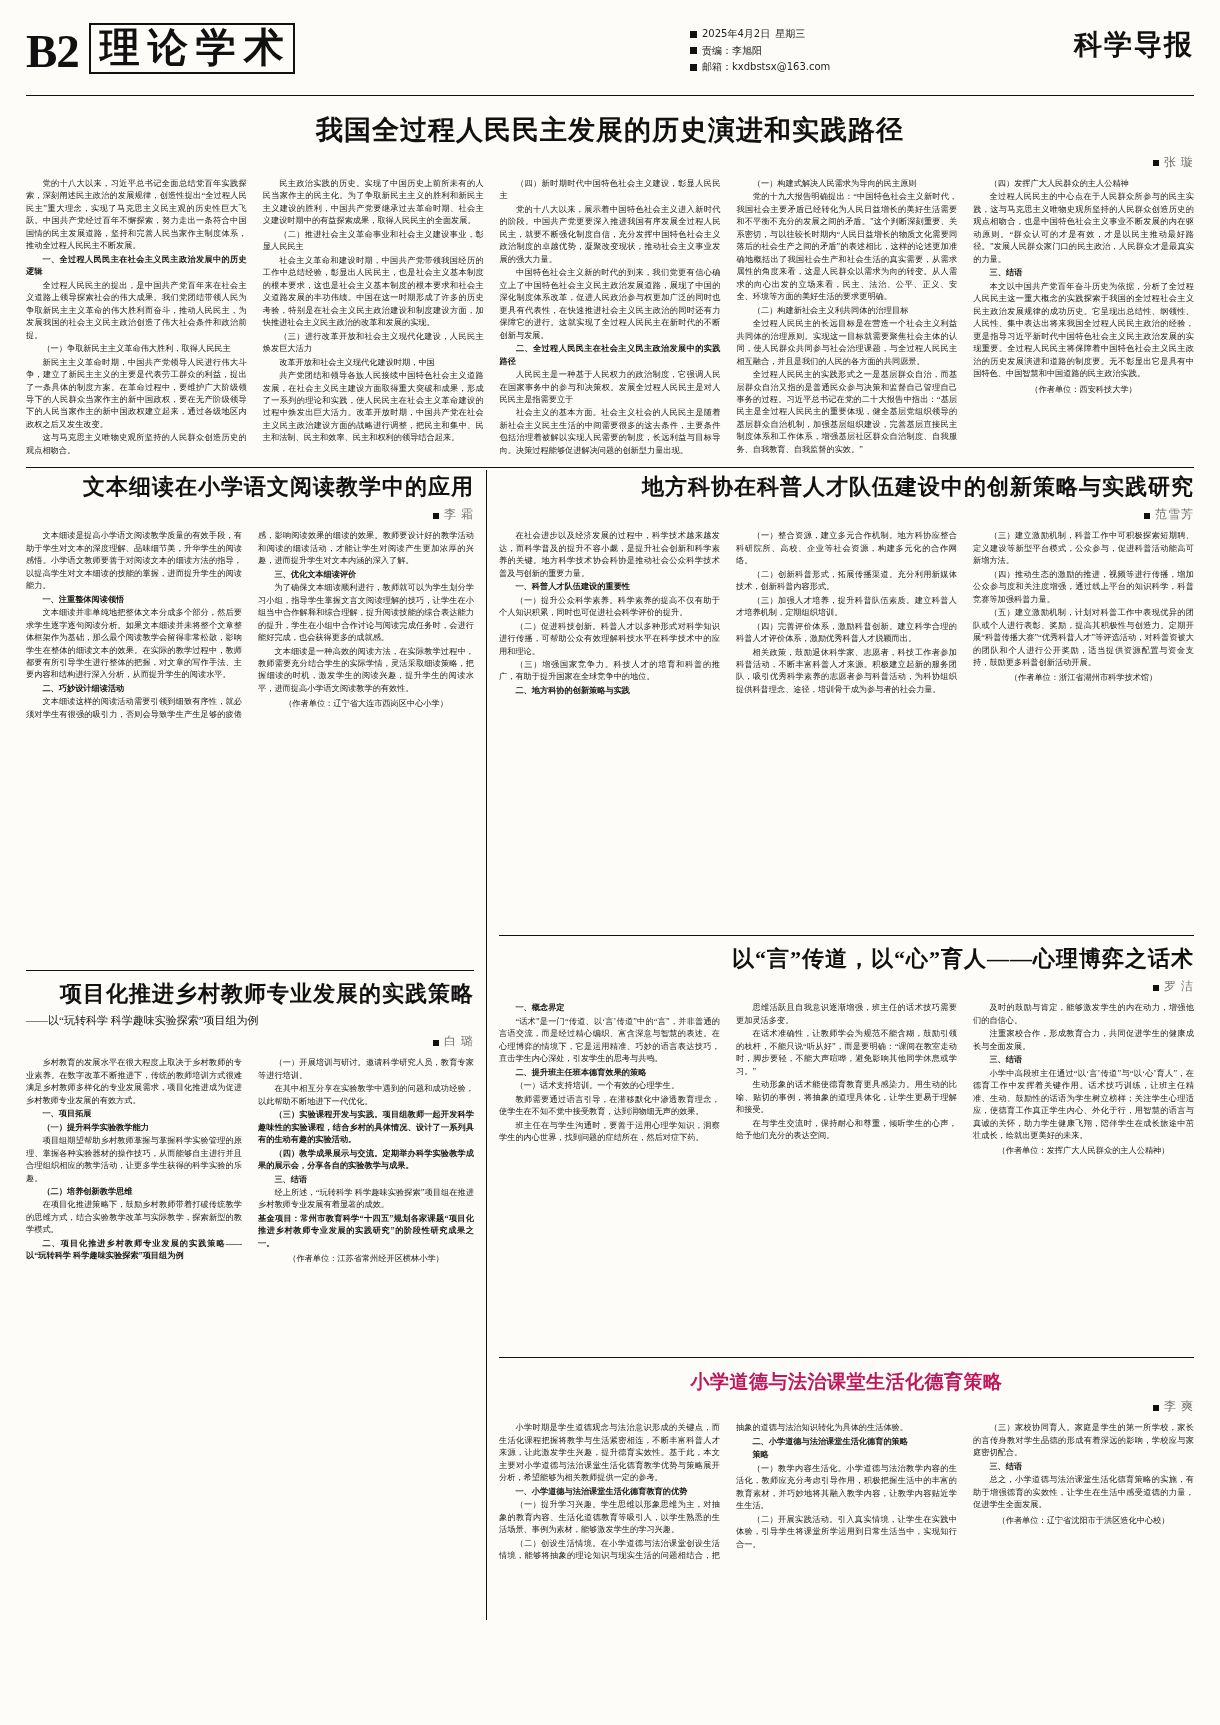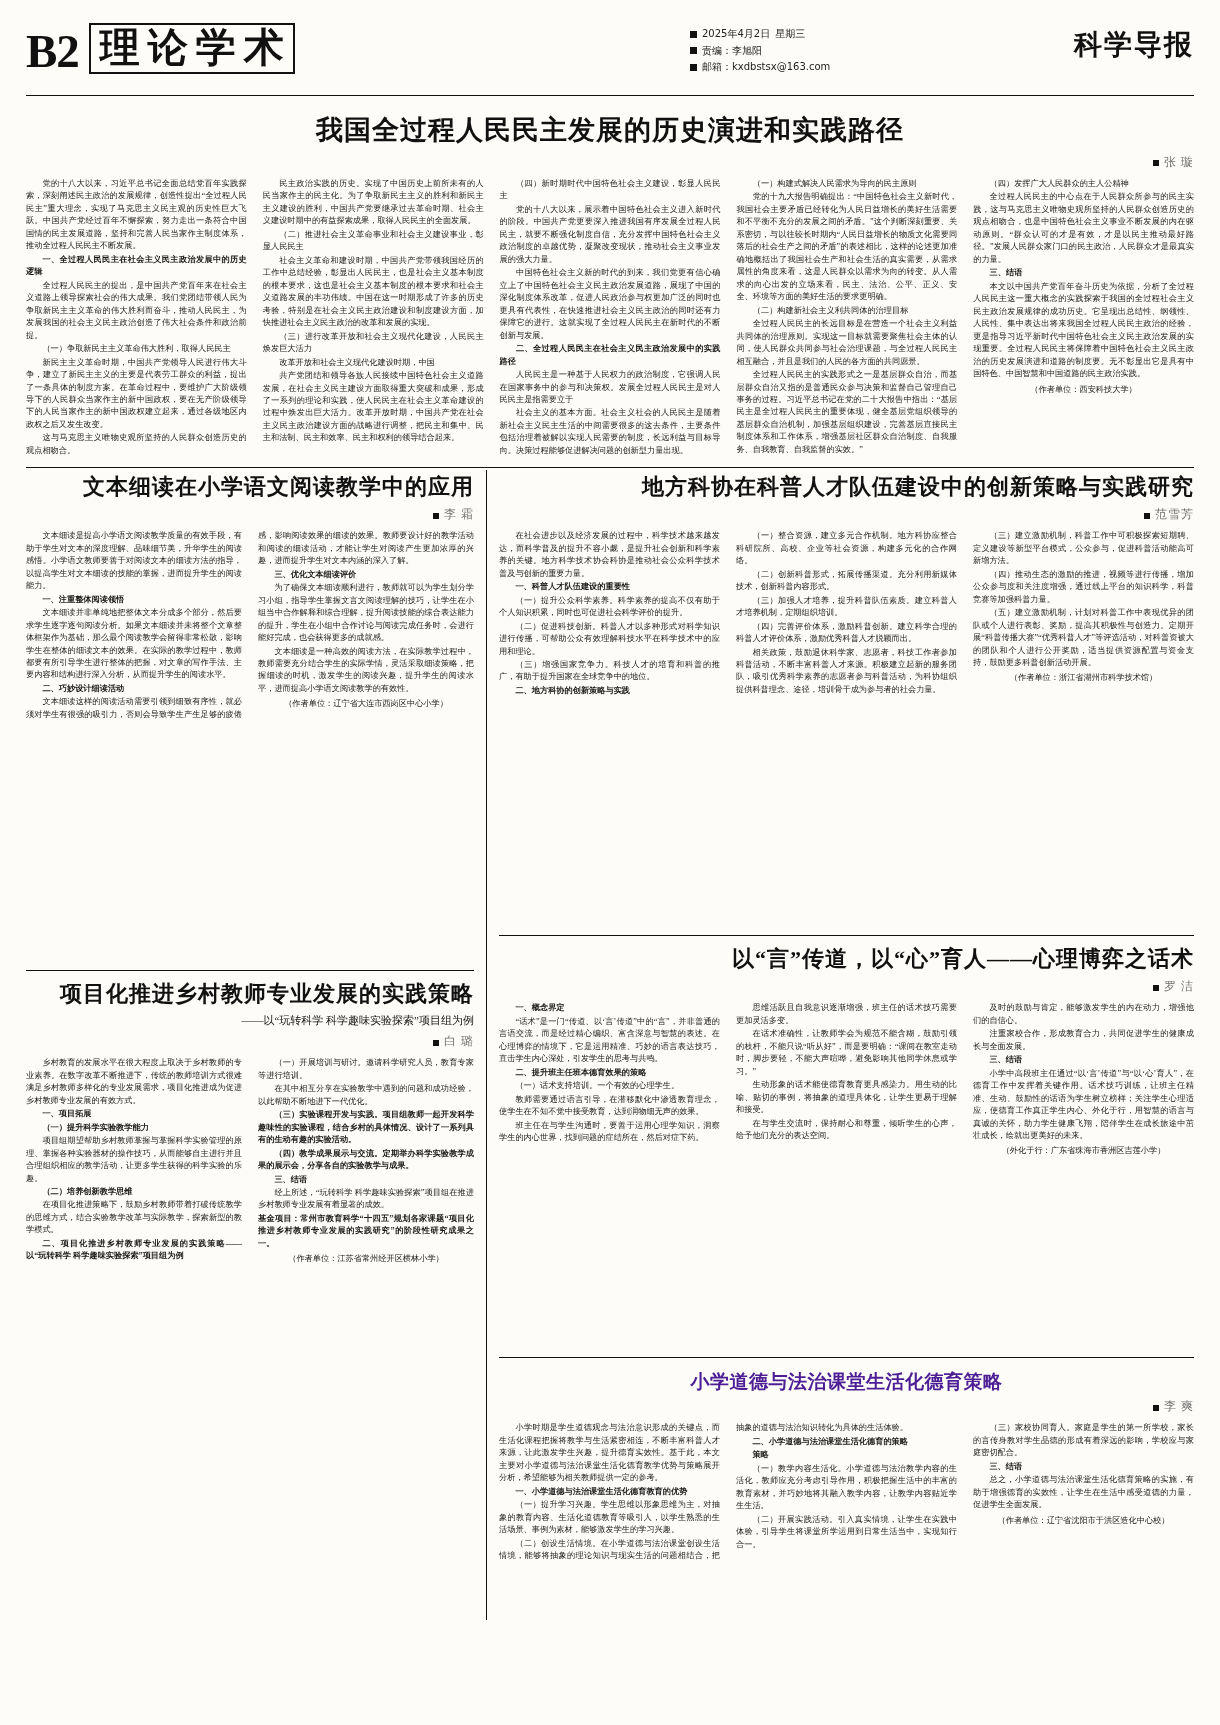--- a/index.html
+++ b/index.html
@@ -42,25 +42,25 @@
     text-align:center;font-size:27px;font-weight:bold;color:#111;
     margin:8px 0 6px 0;letter-spacing:1px;
   }
   h2.headline{
     font-family:"Liberation Serif","DejaVu Serif",serif;
     text-align:right;font-size:22px;font-weight:bold;color:#111;
     margin:2px 0 4px 0;letter-spacing:1px;
   }
   h3.headline{
     font-family:"Liberation Serif","DejaVu Serif",serif;
-    text-align:center;font-size:19px;font-weight:bold;color:#4c1d95;
+    text-align:center;font-size:19px;font-weight:bold;color:#be185d;
     margin:5px 0 3px 0;letter-spacing:0.5px;
   }
   .subhead{
-    text-align:right;font-size:11px;color:#111;margin:0 0 5px 0;
+    text-align:left;font-size:11px;color:#111;margin:0 0 5px 0;
     font-family:"Liberation Serif","DejaVu Serif",serif;
   }
   .byline{
     text-align:right;font-size:12px;color:#737373;margin:2px 0 7px 0;
     font-family:"Liberation Serif","DejaVu Serif",serif;letter-spacing:1px;
   }
   .byline .mk{display:inline-block;width:6px;height:6px;background:#111;margin-right:5px;vertical-align:middle;}
   .cols{column-gap:16px;}
   .cols p{
     margin:0 0 1px 0;text-indent:2em;text-align:justify;
@@ -250,21 +250,21 @@
           <p>教师需要通过语言引导，在潜移默化中渗透教育理念，使学生在不知不觉中接受教育，达到润物细无声的效果。</p>
           <p>班主任在与学生沟通时，要善于运用心理学知识，洞察学生的内心世界，找到问题的症结所在，然后对症下药。</p>
           <p>思维活跃且自我意识逐渐增强，班主任的话术技巧需要更加灵活多变。</p>
           <p>在话术准确性，让教师学会为规范不能含糊，鼓励引领的枝杆，不能只说“听从好”，而是要明确：“课间在教室走动时，脚步要轻，不能大声喧哗，避免影响其他同学休息或学习。”</p>
           <p>生动形象的话术能使德育教育更具感染力。用生动的比喻、贴切的事例，将抽象的道理具体化，让学生更易于理解和接受。</p>
           <p>在与学生交流时，保持耐心和尊重，倾听学生的心声，给予他们充分的表达空间。</p>
           <p>及时的鼓励与肯定，能够激发学生的内在动力，增强他们的自信心。</p>
           <p>注重家校合作，形成教育合力，共同促进学生的健康成长与全面发展。</p>
           <p class="sub">三、结语</p>
           <p>小学中高段班主任通过“以‘言’传道”与“以‘心’育人”，在德育工作中发挥着关键作用。话术技巧训练，让班主任精准、生动、鼓励性的话语为学生树立榜样；关注学生心理适应，使德育工作真正学生内心、外化于行，用智慧的语言与真诚的关怀，助力学生健康飞翔，陪伴学生在成长旅途中茁壮成长，绘就出更美好的未来。</p>
-          <p class="credit">（外化于行：广东省珠海市香洲区吉莲小学）</p>
+          <p class="credit">（作者单位：发挥广大人民群众的主人公精神）</p>
         </div>
       </div>
 
       <div class="divider"></div>
 
       <div style="padding-top:6px;">
         <h3 class="headline">小学道德与法治课堂生活化德育策略</h3>
         <div class="byline">
           <span class="mk"></span><span>李 爽</span>
         </div>

